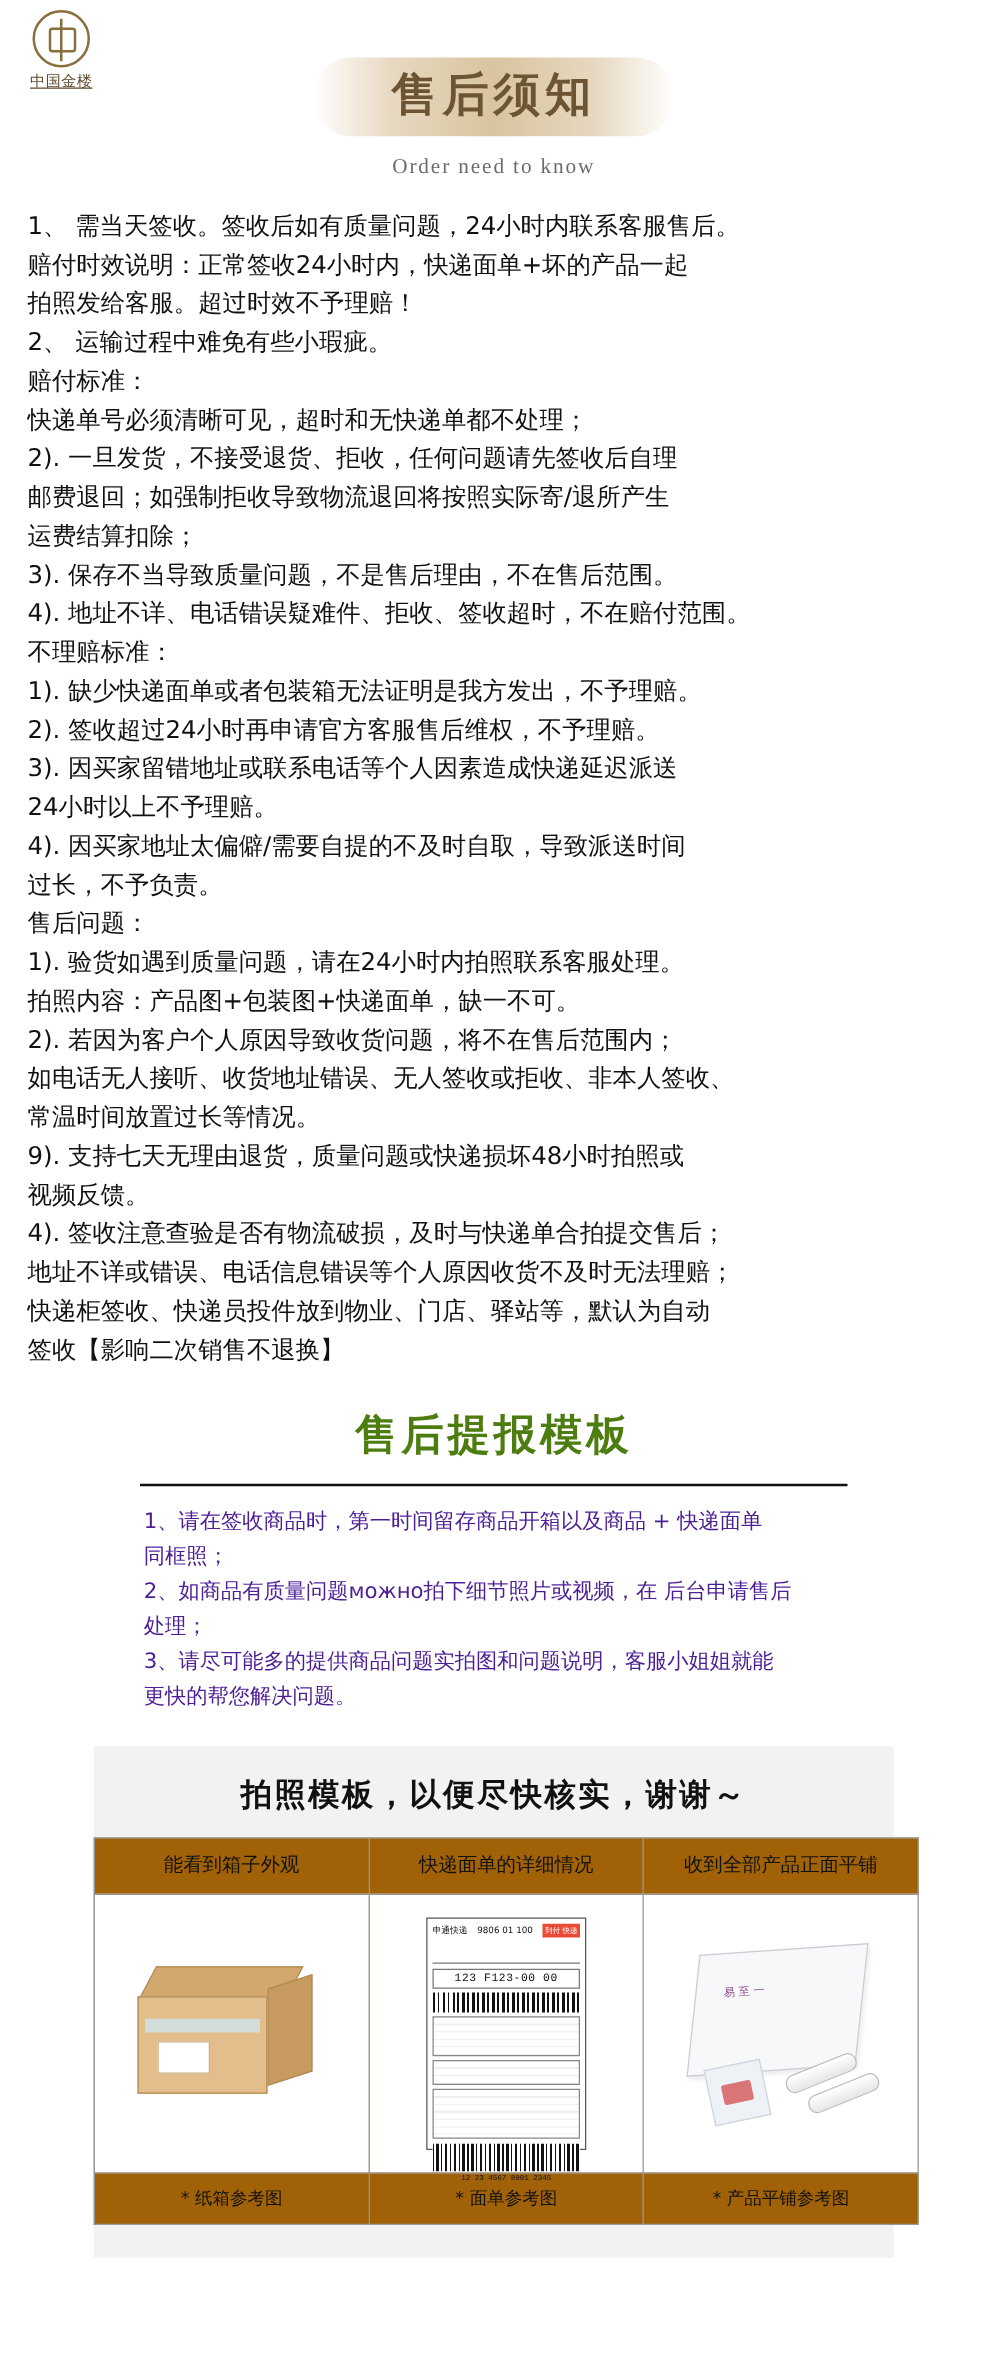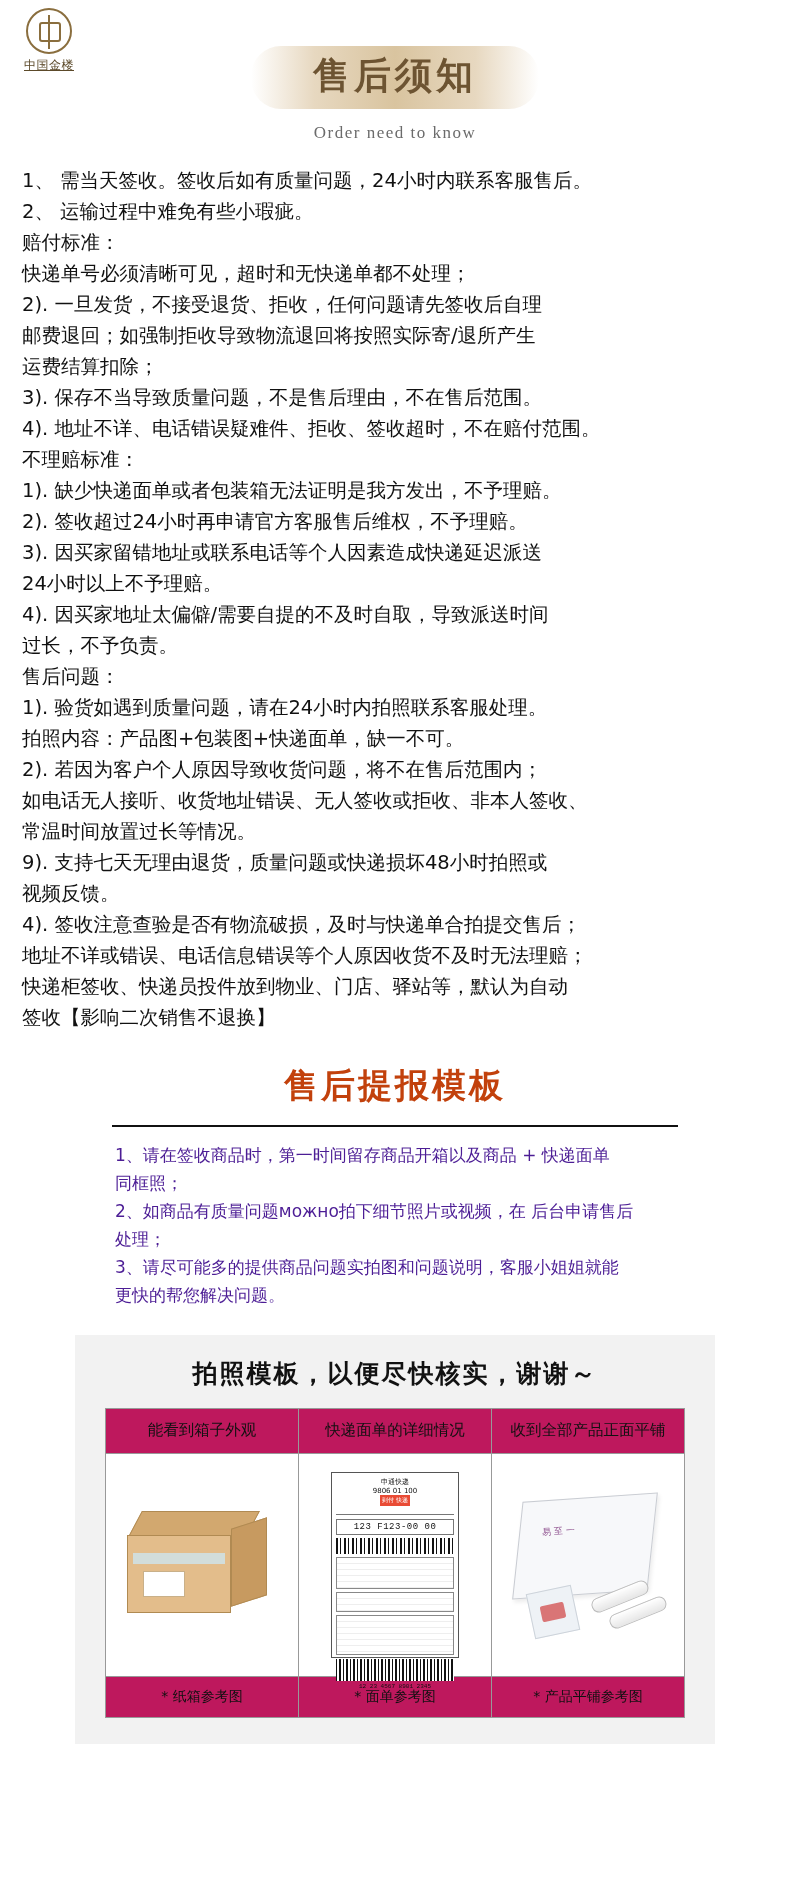--- a/index.html
+++ b/index.html
@@ -109,21 +109,21 @@
   .lvl2 { margin-left: 32px; }
 
   
   .tpl-title {
     margin-top: 30px;
     text-align: center;
     font-family: "DejaVu Sans", "Liberation Sans", sans-serif;
     font-size: 34px;
     font-weight: bold;
     letter-spacing: 3px;
-    color: #c2410c;
+    color: #4d7c0f;
   }
   .tpl-rule {
     width: 566px;
     height: 2px;
     background: #111;
     margin: 16px auto 0 auto;
   }
   .tpl-list {
     width: 560px;
     margin: 14px auto 0 auto;
@@ -145,25 +145,25 @@
   .card-title {
     text-align: center;
     font-size: 25px;
     font-weight: bold;
     letter-spacing: 2px;
     color: #111;
     font-family: "DejaVu Sans", "Liberation Sans", sans-serif;
     margin-bottom: 18px;
   }
   .grid {
-    width: 580px;
+    width: 660px;
     margin: 0 auto;
     border: 1px solid #999;
     border-collapse: collapse;
-    background: #be185d;
+    background: #a16207;
     table-layout: fixed;
   }
   .grid td {
     border: 1px solid #999;
     text-align: center;
     vertical-align: middle;
     font-size: 15px;
     color: #111;
     font-family: "DejaVu Sans", "Liberation Sans", sans-serif;
   }
@@ -224,22 +224,21 @@
     box-sizing: border-box;
     position: relative;
     padding: 4px;
     text-align: left;
   }
   .bill-row {
     display: flex;
     justify-content: space-between;
     align-items: center;
     border-bottom: 1px solid #777;
-    padding-bottom: 8px;
-    flex-direction: column;
+    padding-bottom: 20px;
   }
   .bill-brand { font-size: 7px; color: #111; }
   .bill-tag {
     font-size: 6px;
     background: #e94b35;
     color: #fff;
     padding: 1px 2px;
   }
   .bill-num {
     margin-top: 4px;
@@ -336,20 +335,22 @@
 
   <div class="title-wrap">
     <div class="title-pill">
       <div class="title-cn">售后须知</div>
     </div>
     <div class="title-en">Order need to know</div>
   </div>
 
   <div class="body" id="body-text">
       <p class="lvl1">1、 需当天签收。签收后如有质量问题，24小时内联系客服售后。</p>
+      <p class="lvl1">赔付时效说明：正常签收24小时内，快递面单+坏的产品一起</p>
+      <p class="lvl1">拍照发给客服。超过时效不予理赔！</p>
       <p class="lvl1">2、 运输过程中难免有些小瑕疵。</p>
       <p class="lvl1">赔付标准：</p>
       <p class="lvl2">快递单号必须清晰可见，超时和无快递单都不处理；</p>
       <p class="lvl2">2). 一旦发货，不接受退货、拒收，任何问题请先签收后自理</p>
       <p class="lvl2">邮费退回；如强制拒收导致物流退回将按照实际寄/退所产生</p>
       <p class="lvl2">运费结算扣除；</p>
       <p class="lvl2">3). 保存不当导致质量问题，不是售后理由，不在售后范围。</p>
       <p class="lvl2">4). 地址不详、电话错误疑难件、拒收、签收超时，不在赔付范围。</p>
       <p class="lvl1">不理赔标准：</p>
       <p class="lvl2">1). 缺少快递面单或者包装箱无法证明是我方发出，不予理赔。</p>

